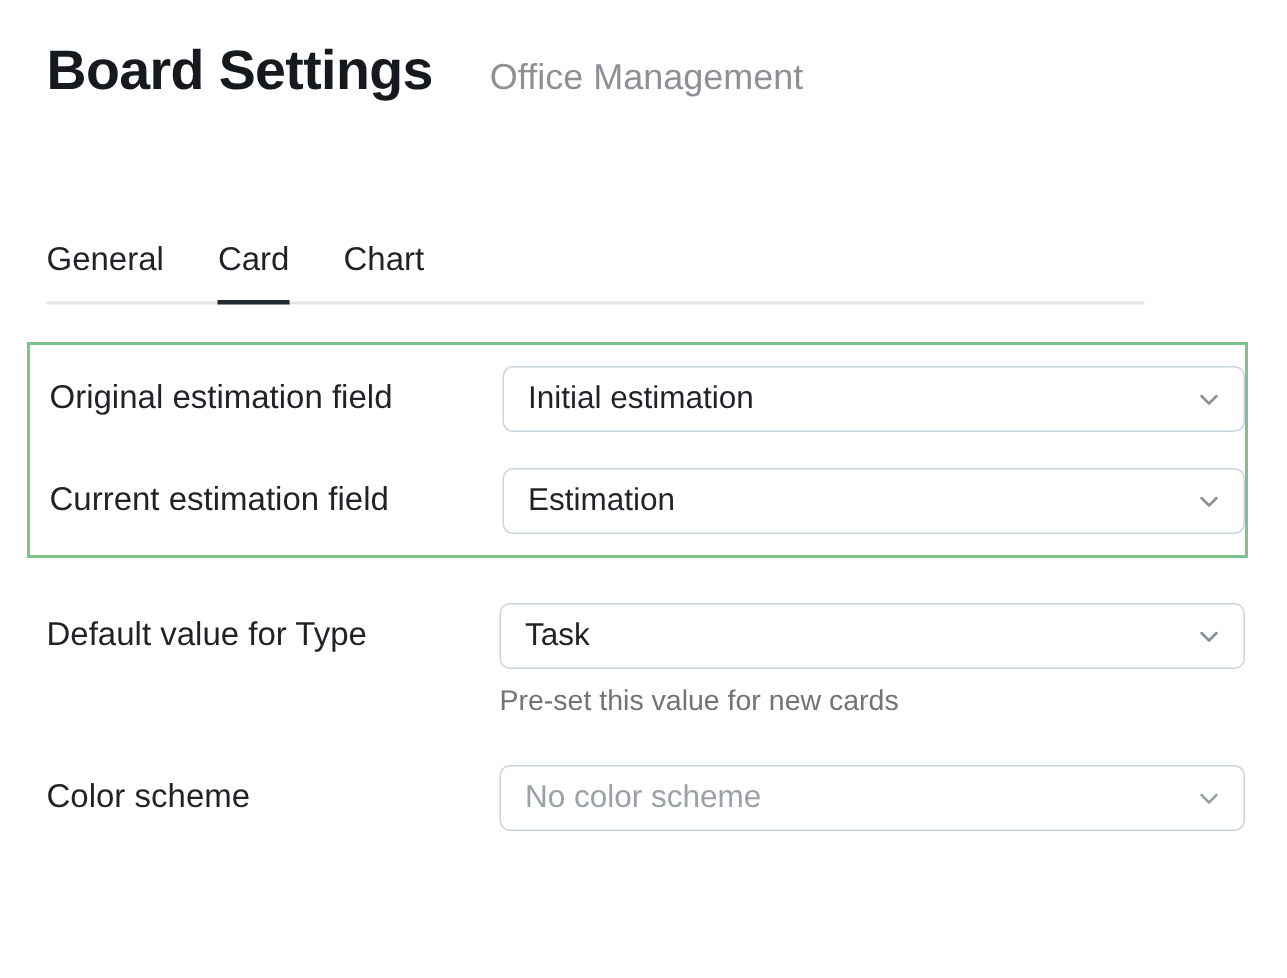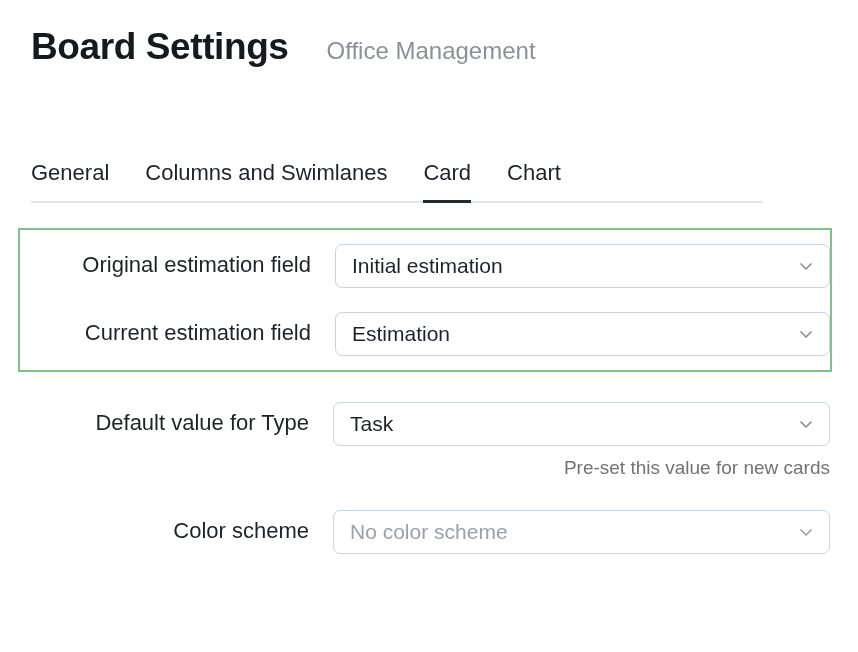--- a/index.html
+++ b/index.html
@@ -13,21 +13,20 @@
     font-family: "Liberation Sans", sans-serif;
     color: #1f2328;
     overflow: hidden;
   }
 
   .page {
     position: relative;
     width: 858px;
     height: 652px;
     box-sizing: border-box;
-    text-align: right;
   }
 
   
   .header {
     position: absolute;
     left: 31px;
     top: 28px;
     display: flex;
     align-items: baseline;
     gap: 38px;
@@ -175,21 +174,20 @@
 <div class="page">
 
   <div class="header">
     <div class="page-title">Board Settings</div>
     <div class="board-name">Office Management</div>
   </div>
 
   <div class="tabs">
     <div class="tab-strip">
       <div class="tab">General</div>
-      <div class="tab">Columns and Swimlanes</div>
       <div class="tab active">Card</div>
       <div class="tab">Chart</div>
     </div>
     <div class="tab-underline"></div>
   </div>
 
   <div class="form">
 
     <div class="group-highlight">
 

